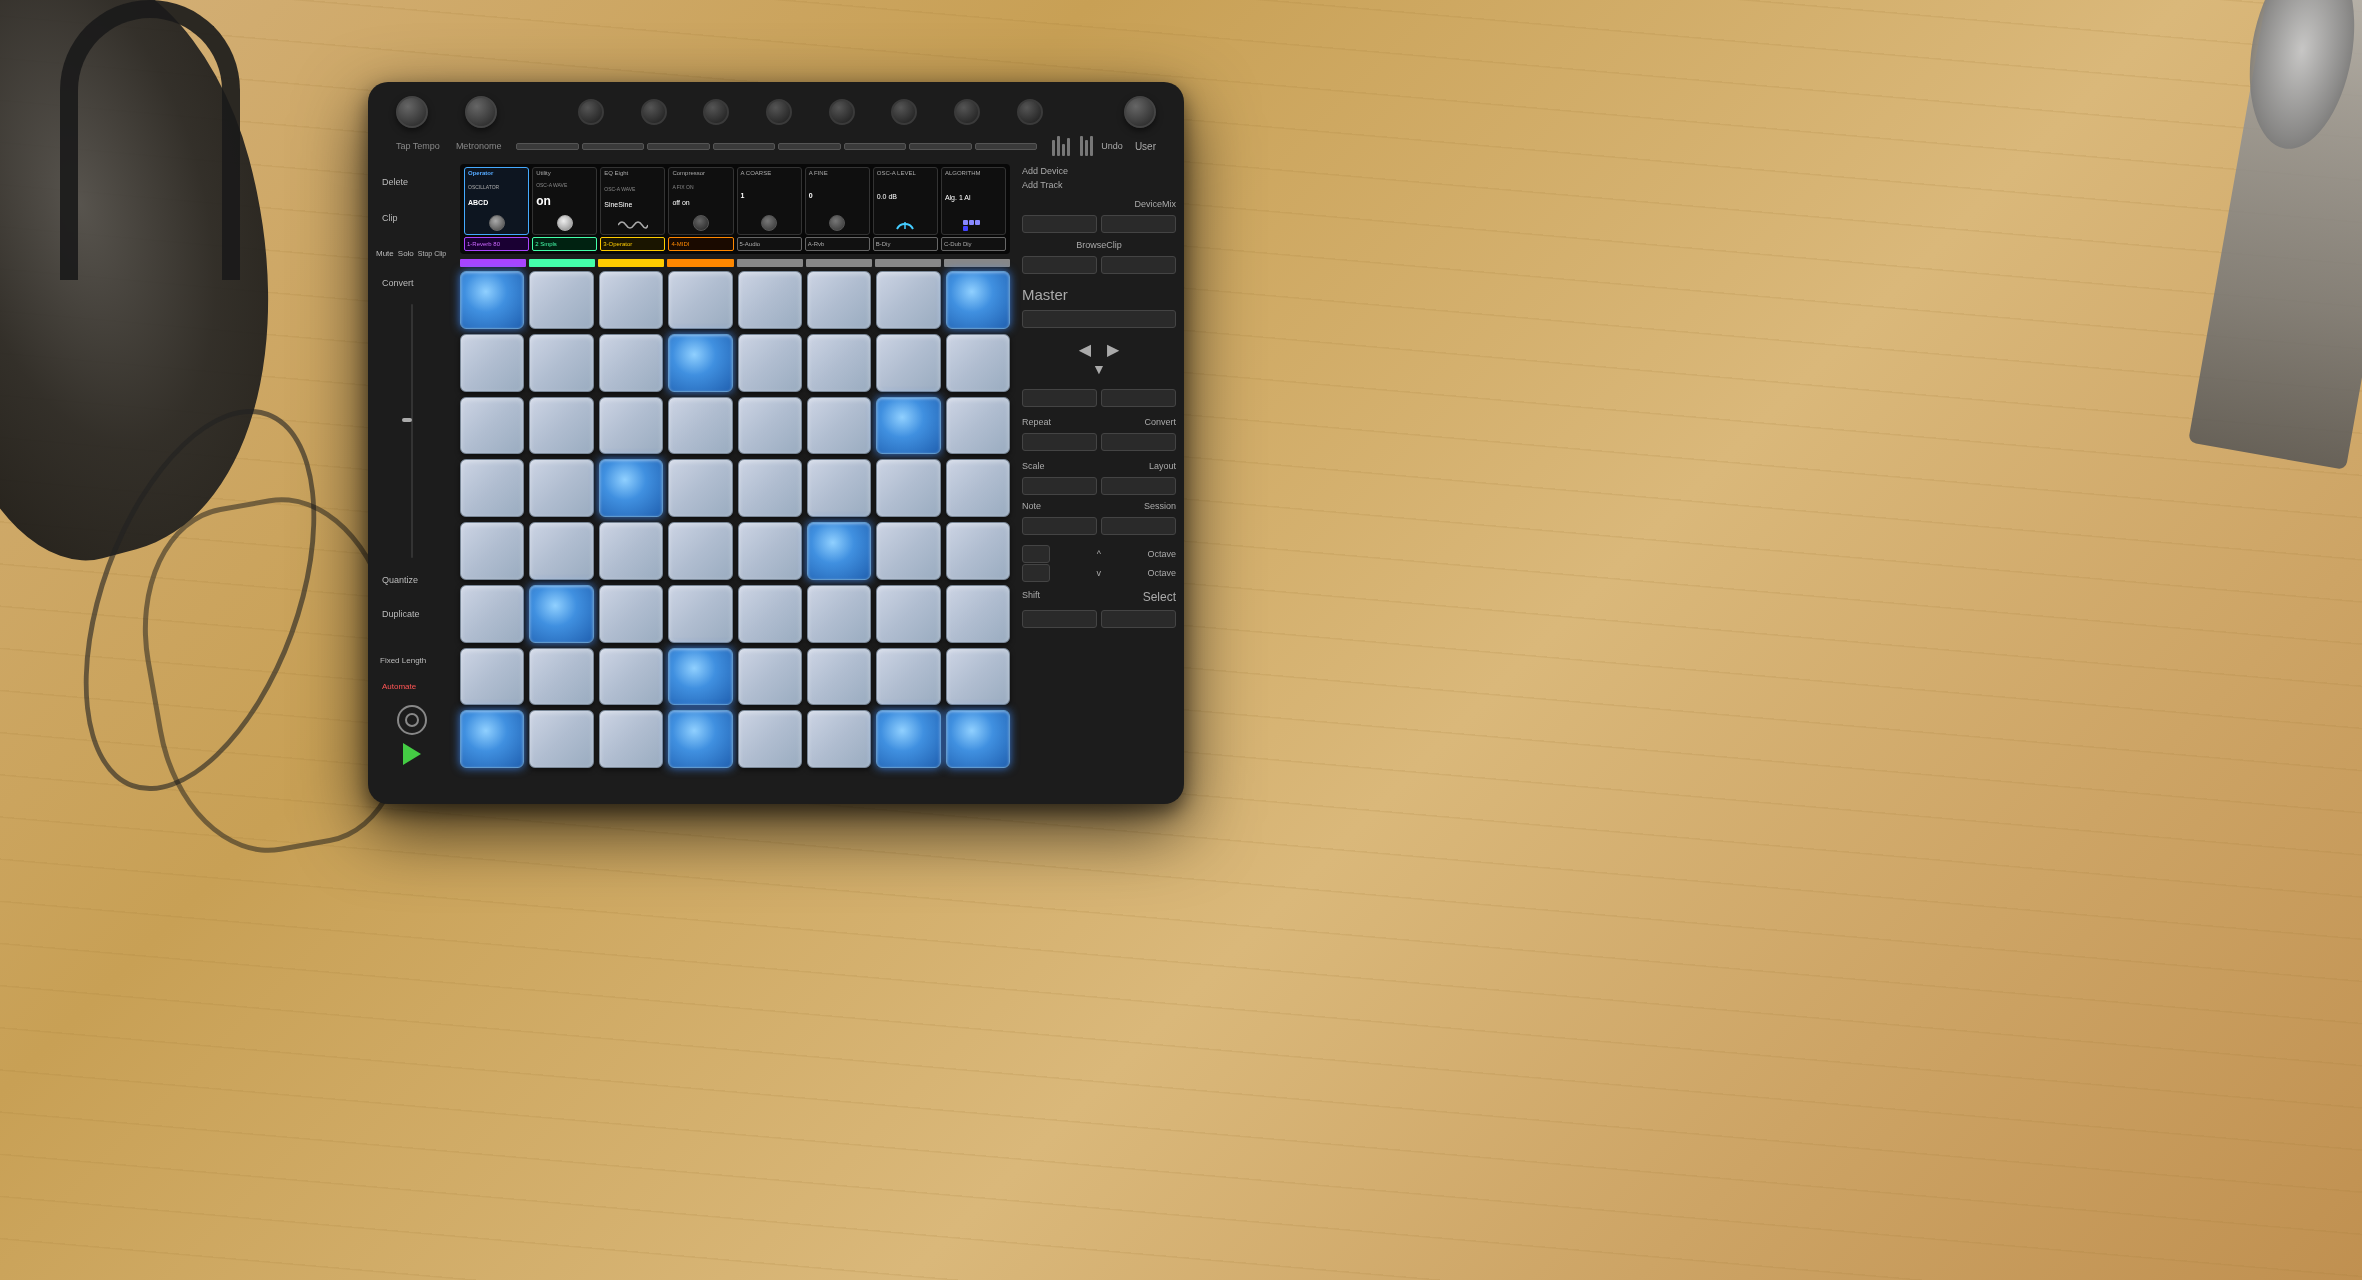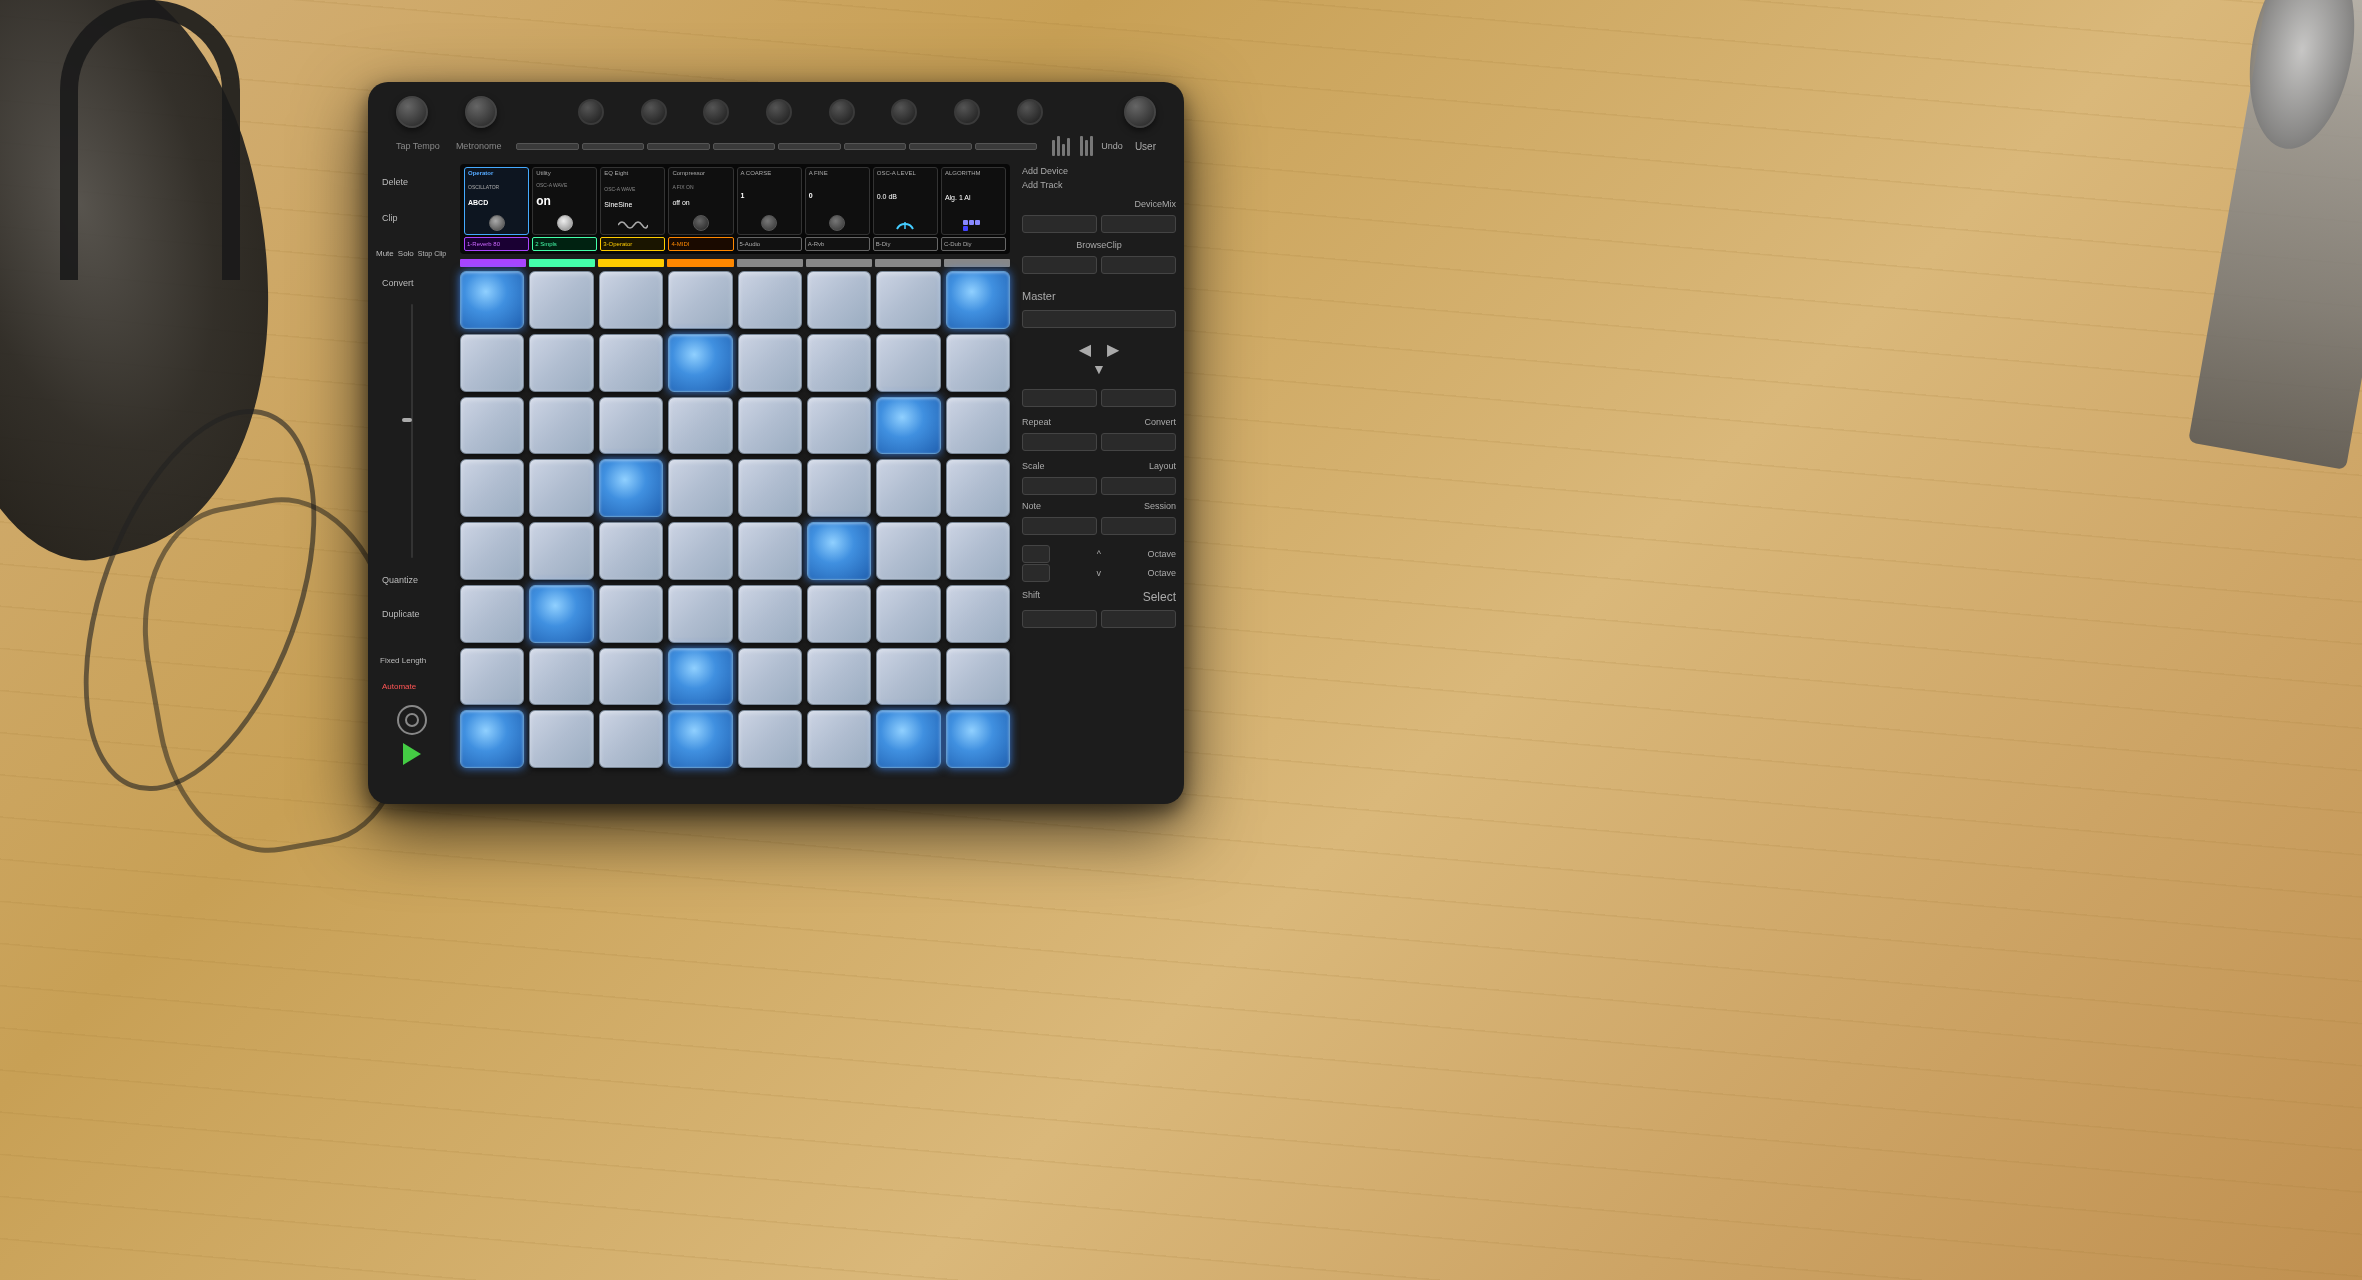--- a/index.html
+++ b/index.html
@@ -405,21 +405,21 @@
         <span style="color:#aaa;font-size:9px">Browse</span>
         <span style="color:#aaa;font-size:9px">Clip</span>
       </div>
 
       <div style="display:flex;gap:4px;margin-bottom:8px">
         <div style="flex:1;height:18px;background:#2a2a2a;border-radius:3px;border:1px solid #444"></div>
         <div style="flex:1;height:18px;background:#2a2a2a;border-radius:3px;border:1px solid #444"></div>
       </div>
 
       <div style="margin-bottom:2px">
-        <span style="color:#aaa;font-size:11px">Master</span>
+        <span style="color:#aaa;font-size:15px">Master</span>
       </div>
       <div style="height:18px;background:#2a2a2a;border-radius:3px;border:1px solid #444;margin-bottom:8px"></div>
 
       <div style="display:flex;flex-direction:column;align-items:center;gap:2px;margin-bottom:8px">
         <div style="display:flex;gap:16px;align-items:center">
           <span style="color:#aaa;font-size:16px;cursor:pointer">◀</span>
           <span style="color:#aaa;font-size:16px;cursor:pointer">▶</span>
         </div>
         <span style="color:#aaa;font-size:14px;cursor:pointer">▼</span>
       </div>

